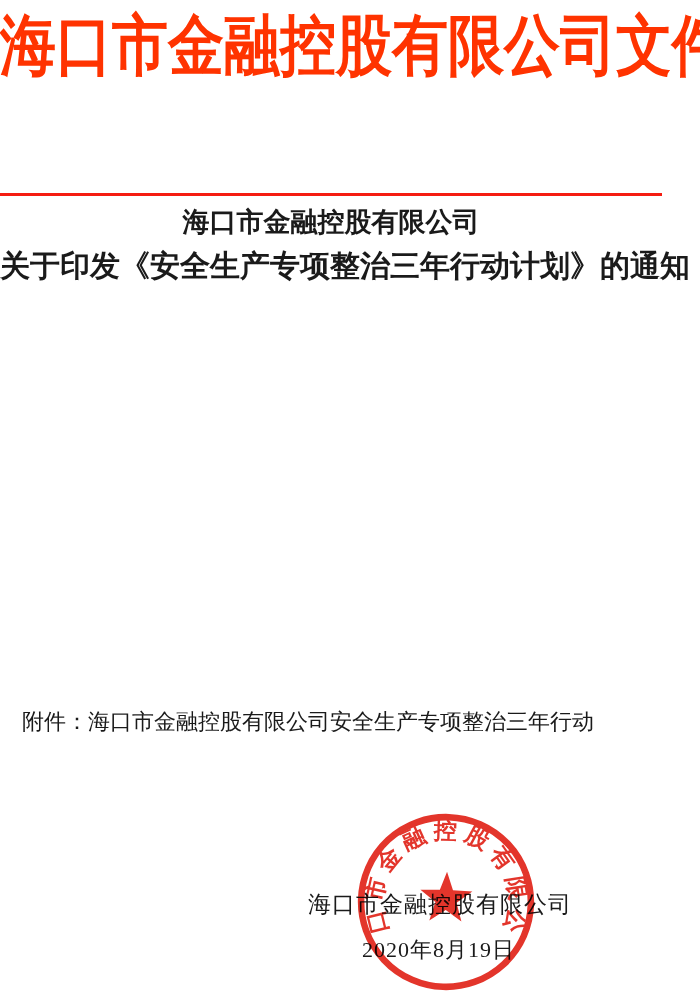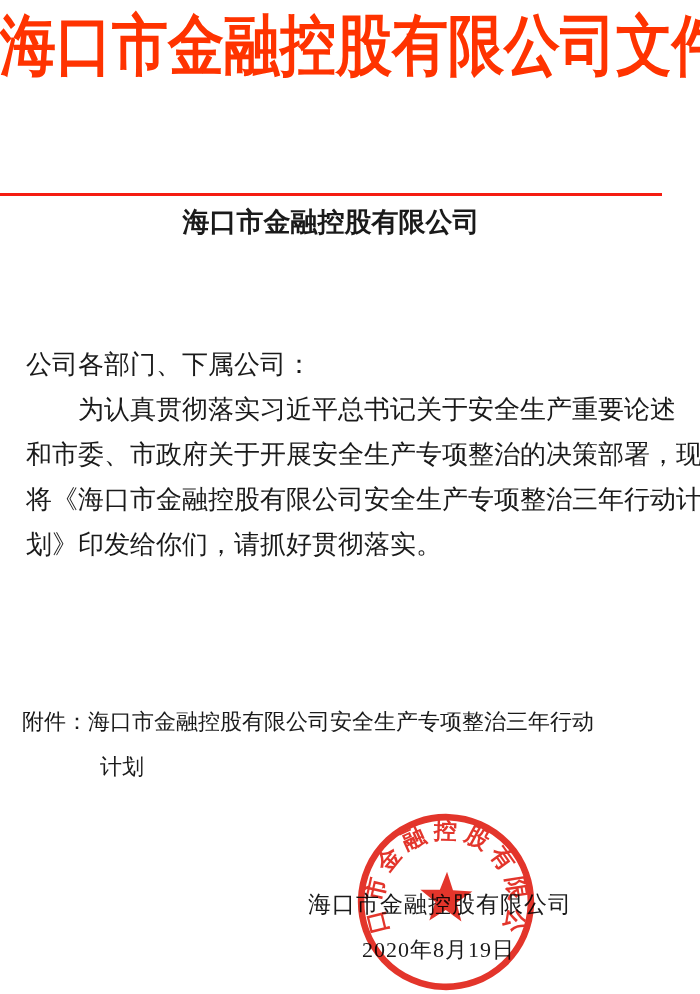--- a/index.html
+++ b/index.html
@@ -96,33 +96,26 @@
 <body>
 
 <div class="page">
 
   <div class="red-header">海口市金融控股有限公司文件</div>
 
   <div class="red-line"></div>
 
   <div class="doc-title-1">海口市金融控股有限公司</div>
 
+  <div class="doc-title-2">关于印发《安全生产专项整治三年行动计划》的通知</div>
 
-  <div class="body-block">
-    <div class="line">公司各部门、下属公司：</div>
-    <div class="line indent-2em">为认真贯彻落实习近平总书记关于安全生产重要论述</div>
-    <div class="line">和市委、市政府关于开展安全生产专项整治的决策部署，现</div>
-    <div class="line">将《海口市金融控股有限公司安全生产专项整治三年行动计</div>
-    <div class="line">划》印发给你们，请抓好贯彻落实。</div>
-  </div>
 
 
   <div class="attachment-block">
     <div class="line">附件：海口市金融控股有限公司安全生产专项整治三年行动</div>
-    <div class="line att-indent">计划</div>
   </div>
 
   <div class="signature">海口市金融控股有限公司</div>
 
   <div class="doc-date">2020年8月19日</div>
 
   <svg class="seal" viewBox="0 0 190 190">
     <circle cx="95" cy="95" r="84" fill="none" stroke="#e1251b" stroke-width="6.5"></circle>
     <path id="sealArc" d="M 43.4 131.2 A 63 63 0 1 1 146.6 131.2" fill="none" stroke="none"></path>
     <text font-size="23" fill="#e1251b" letter-spacing="6">

